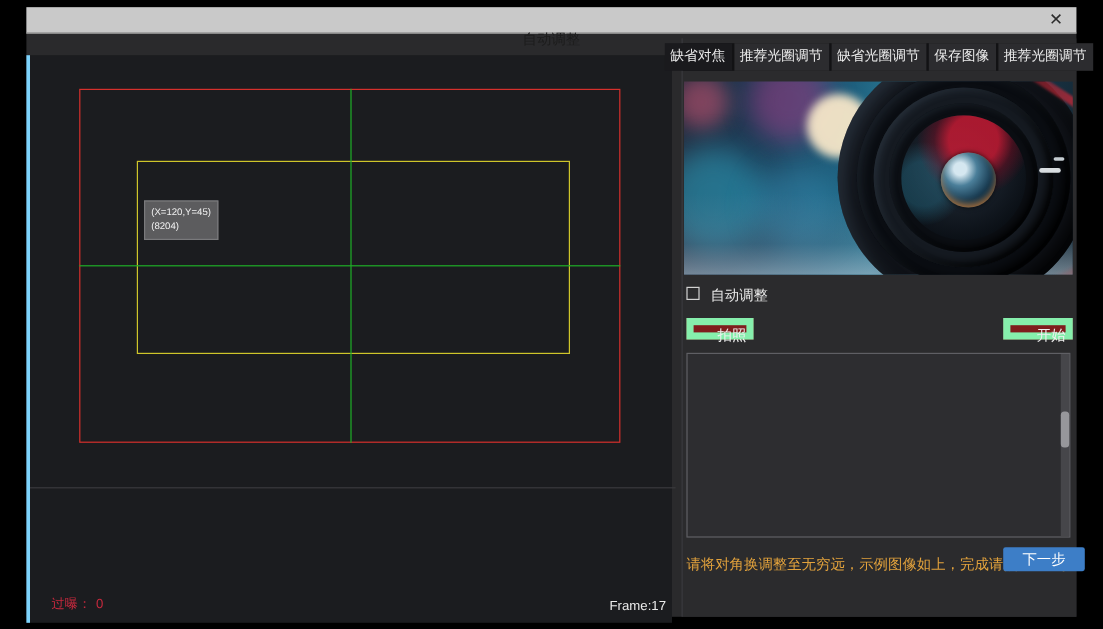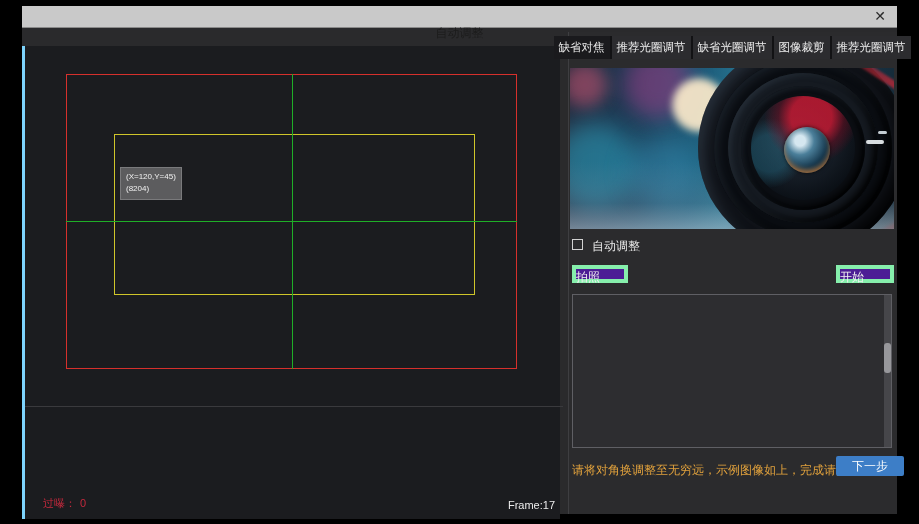--- a/index.html
+++ b/index.html
@@ -93,22 +93,22 @@
   .glint1 { position:absolute; left:296px; top:72px; width:18px; height:4px;
             background:#d8dde0; border-radius:2px; }
   .glint2 { position:absolute; left:308px; top:63px; width:9px; height:3px;
             background:#c4ccd1; border-radius:2px; }
 
   
   .chk-row { position:absolute; left:3px; top:206px; height:14px; }
   .checkbox { position:absolute; left:0; top:1px; width:11px; height:11px;
               border:1px solid #d2d2d2; background:transparent; cursor:default; }
   .chk-label { position:absolute; left:20px; top:0; font-size:12px; color:#e8e8e8; white-space:nowrap; }
-  .btn { position:absolute; height:18px; font-size:12px; color:#f0f0f0; text-align:left;
-         line-height:16px; background:#4c1d95; border:4px solid #86efac; cursor:default; }
+  .btn { position:absolute; height:18px; font-size:12px; color:#f0f0f0; text-align:right;
+         line-height:16px; background:#7f1d1d; border:6px solid #86efac; cursor:default; }
   .btn-capture { left:3px; top:233px; width:56px; }
   .btn-start { left:267px; top:233px; width:58px; }
   .log-box { position:absolute; left:3px; top:262px; width:320px; height:154px;
              background:#2d2d30; border:1px solid #5f5f64; }
   .scroll-track { position:absolute; right:0; top:0; width:7px; height:100%; background:#46464a; }
   .scroll-thumb { position:absolute; left:0; top:48px; width:7px; height:30px;
                   background:#97979b; border-radius:3px; cursor:default; }
   .instruction { position:absolute; left:3px; top:430px; width:262px; font-size:12px;
                  color:#e2a23c; white-space:nowrap; }
   .btn-next { position:absolute; left:267px; top:424px; width:68px; height:20px;
@@ -140,21 +140,21 @@
   </div>
 
   <div class="v-divider"></div>
 
   <div class="right-panel">
 
     <div class="tab-row">
       <div class="tab active">缺省对焦</div>
       <div class="tab">推荐光圈调节</div>
       <div class="tab">缺省光圈调节</div>
-      <div class="tab">图像裁剪</div>
+      <div class="tab">保存图像</div>
       <div class="tab">推荐光圈调节</div>
 
     </div>
 
     <div class="sample-image">
       <div class="bokeh bk-purple"></div>
       <div class="bokeh bk-pink"></div>
       <div class="bokeh bk-teal1"></div>
       <div class="bokeh bk-teal2"></div>
       <div class="bokeh bk-blue"></div>

